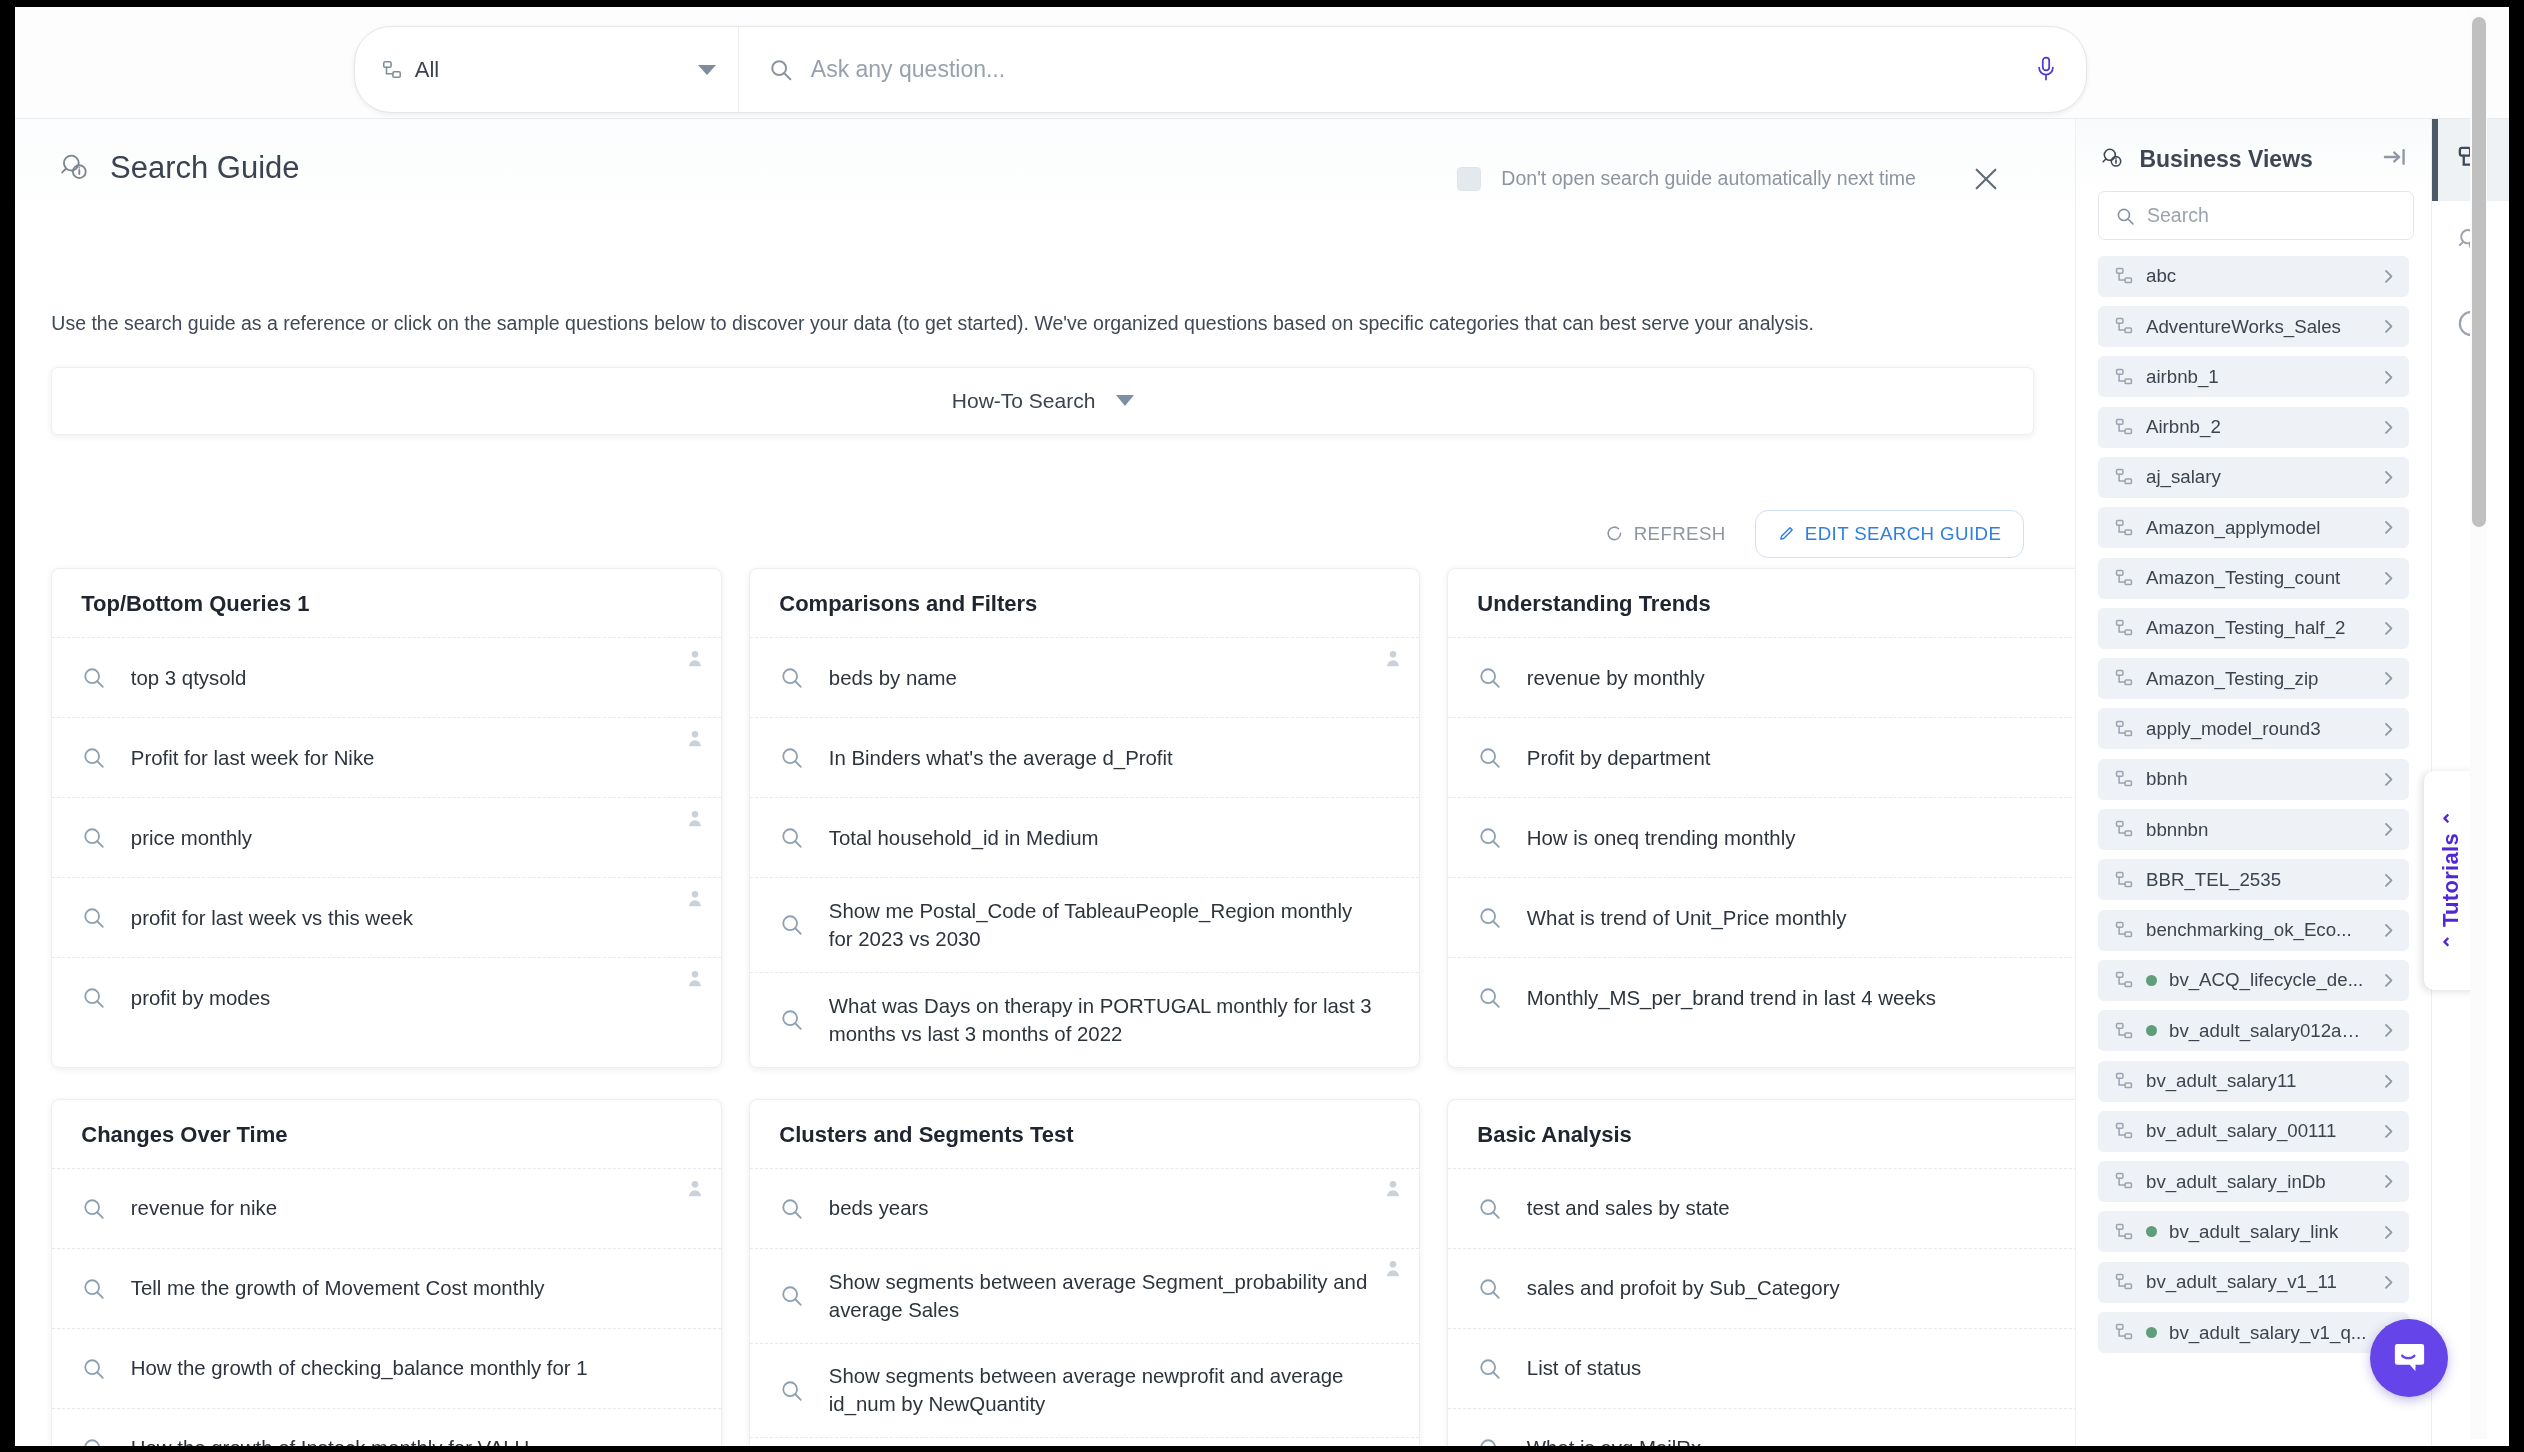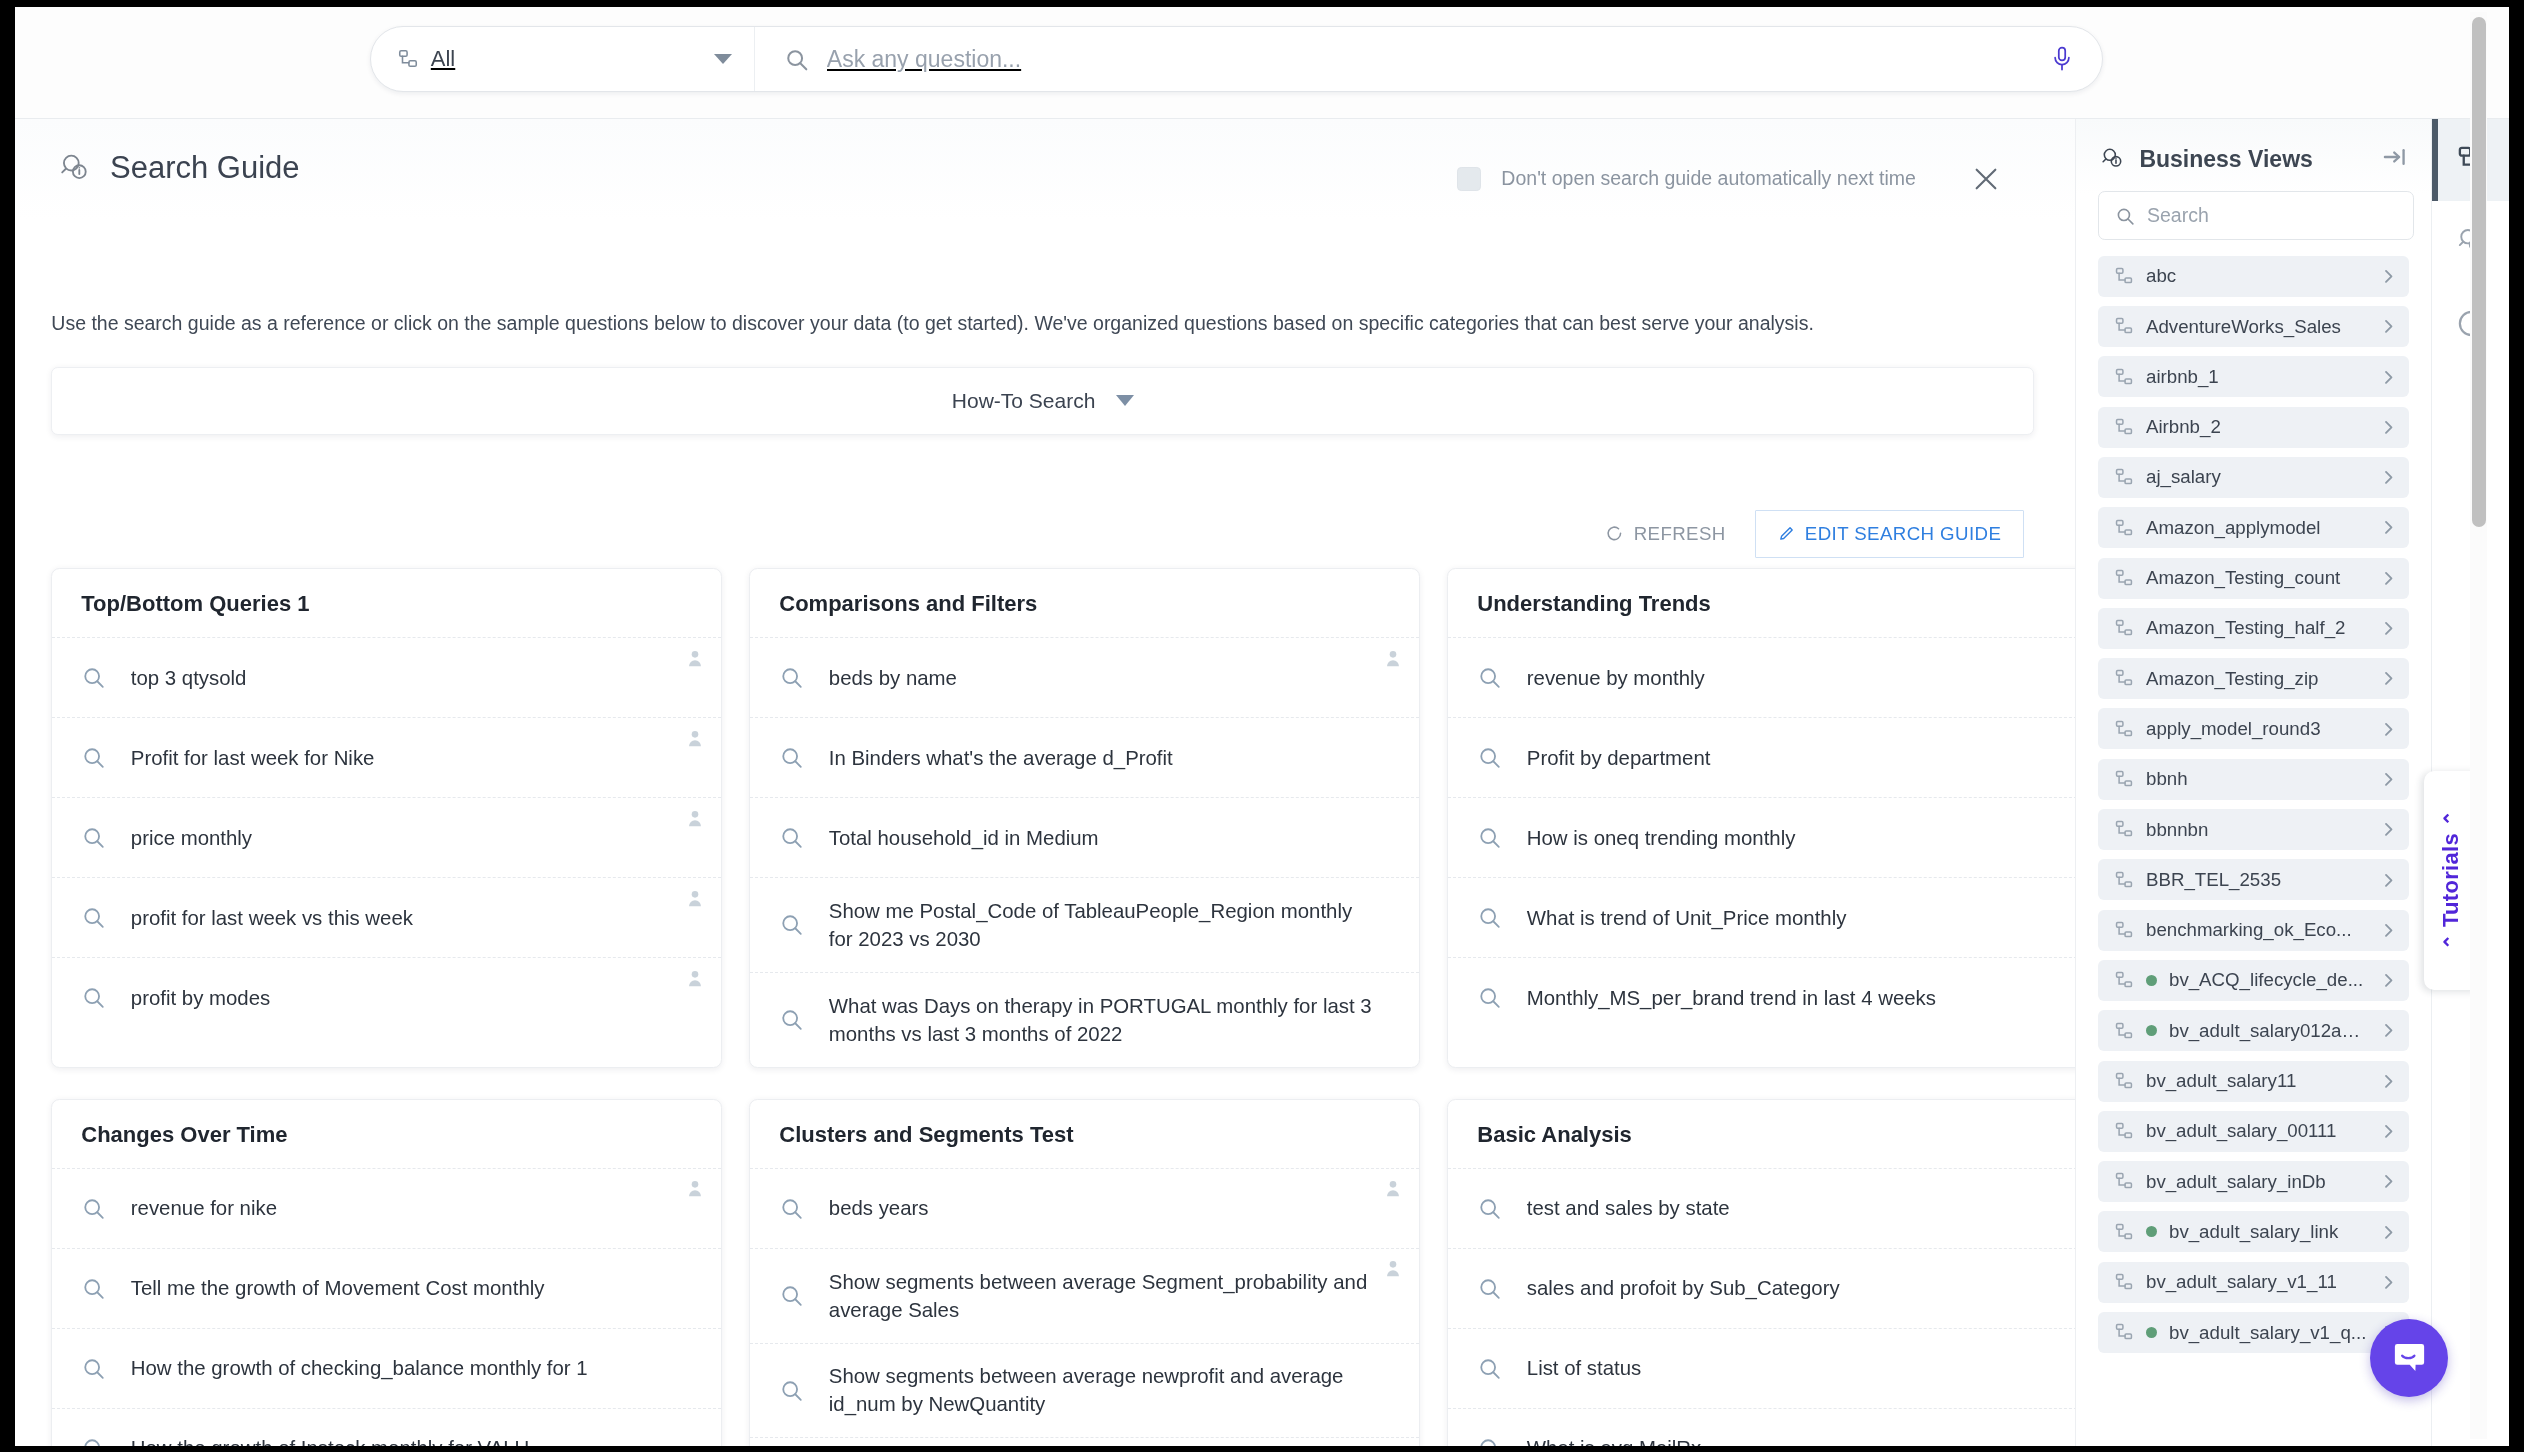--- a/index.html
+++ b/index.html
@@ -18,27 +18,27 @@
   }
 
   
   .topbar {
     position: absolute; left: 0; top: 0;
     width: 2494px; height: 112px;
     background: #fdfdfd;
     border-bottom: 0.8px solid #e9ecef;
   }
   .searchwrap {
-    position: absolute; left: 355px; top: 19.5px;
-    width: 1733px; height: 66px;
+    position: absolute; left: 339px; top: 19.5px;
+    width: 1733px; height: 87px;
     background: #fff;
     border: 0.8px solid #e3e6ea;
     border-radius: 37px;
     box-shadow: 0 1.7px 5.1px rgba(20,30,50,.07);
-    display: flex; align-items: stretch; text-decoration: underline;
+    display: flex; align-items: stretch;
   }
   .scope {
     width: 384px; display: flex; align-items: center; gap: 12px;
     padding: 0 22px 0 25.5px;
     border-right: 0.8px solid #eceff2;
     cursor: pointer;
   }
   .scope-label { font-size: 22px; color: #3c4450; flex: 1; }
   .chev-d {
     width: 0; height: 0;
@@ -113,21 +113,21 @@
   }
   .refresh-btn {
     display: flex; align-items: center; gap: 10.2px;
     padding: 10.2px 15.3px; cursor: pointer; background: transparent; border: 0;
     font-family: "Liberation Sans", sans-serif;
     font-size: 18.7px; letter-spacing: 0.4px; color: #8d96a2;
   }
   .edit-btn {
     display: flex; align-items: center; gap: 10.2px;
     padding: 12px 22px; cursor: pointer;
-    background: #fff; border: 0.8px solid #cfe0f4; border-radius: 1px;
+    background: #fff; border: 0.8px solid #cfe0f4; border-radius: 13px;
     font-family: "Liberation Sans", sans-serif;
     font-size: 18.7px; letter-spacing: 0.4px; color: #2f7fe0;
   }
 
   
   .grid {
     position: absolute; left: 36px; top: 449px;
     width: 1991px;
     display: grid;
     grid-template-columns: repeat(3, 671px);

